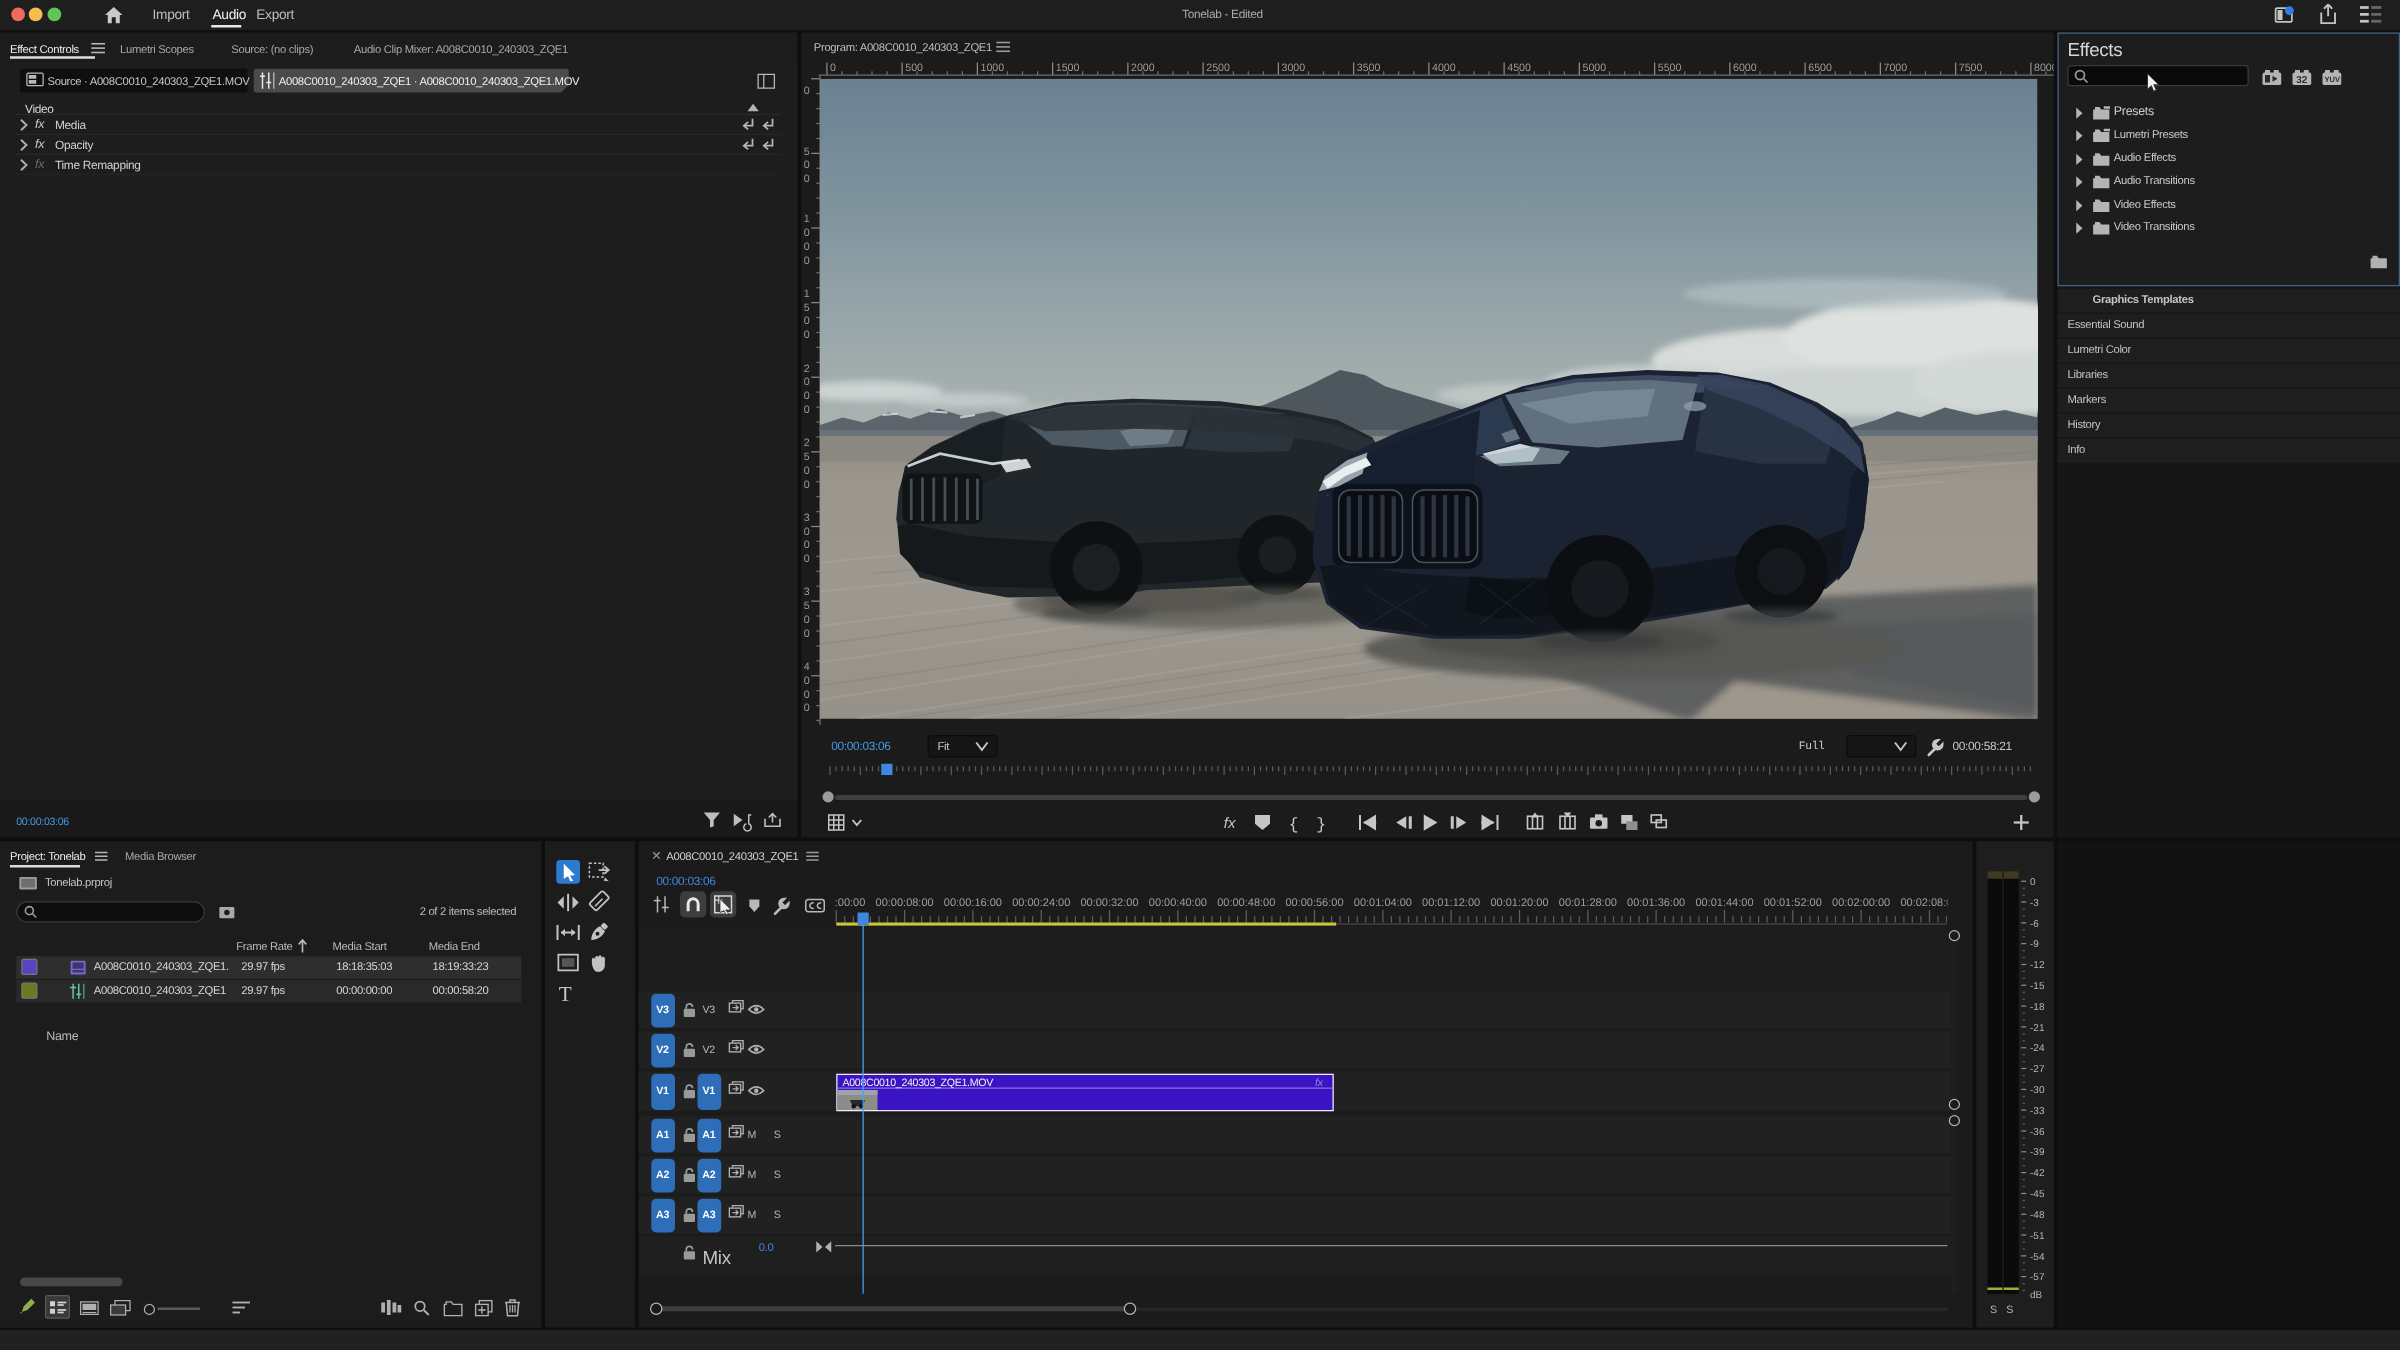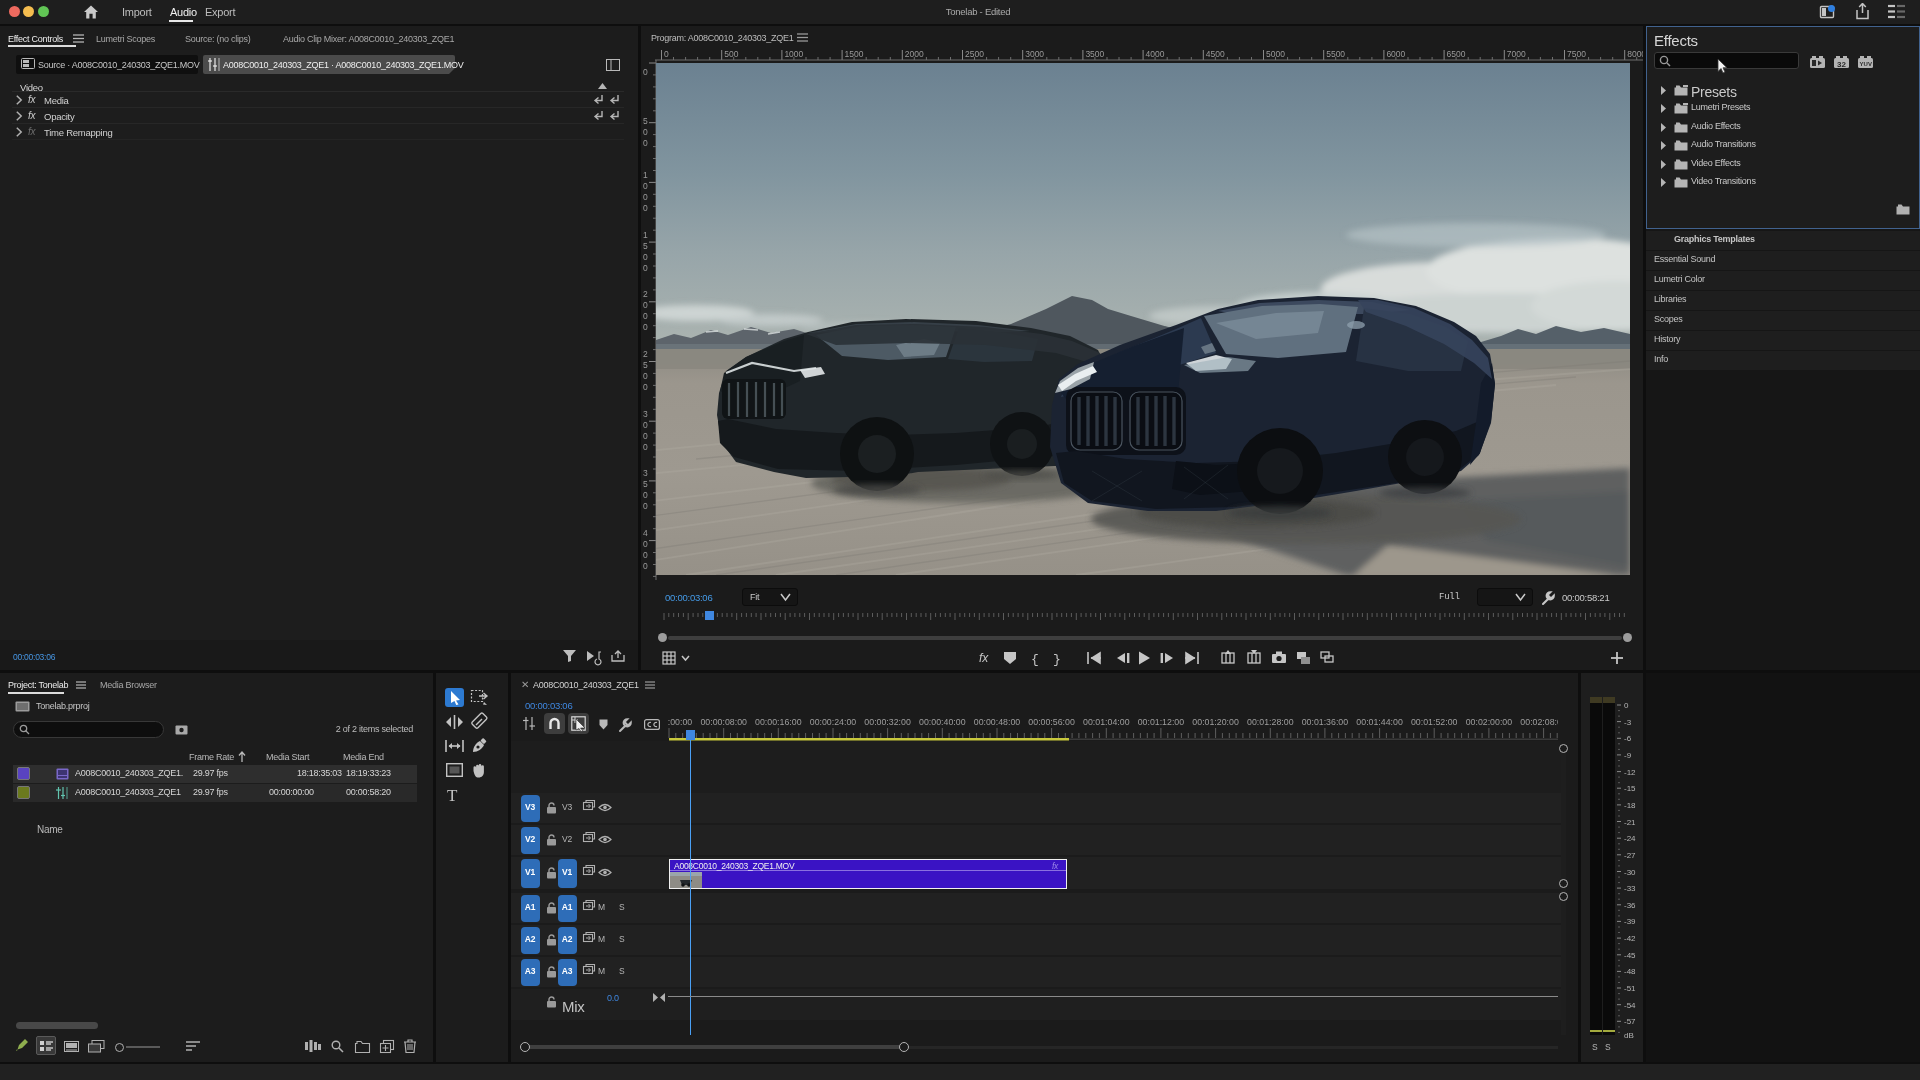--- a/index.html
+++ b/index.html
@@ -814,21 +814,21 @@
       <text x="1.6" y="9.8" font-size="6" font-weight="bold" fill="#2a2a2a" font-family="Liberation Sans">YUV</text>
     </svg>
 
   <svg style="left:1661px;top:86px;" width="5" height="9" viewBox="0 0 5 9">
       <path d="M0 0 L5 4.5 L0 9 Z" fill="#b5b5b5"></path>
     </svg>
 <svg style="left:1674px;top:85px;" width="14" height="11" viewBox="0 0 14 11">
       <path d="M0.5 2.5 L0.5 10.5 L13.5 10.5 L13.5 2.5 L7 2.5 L5.5 0.5 L2 0.5 L2 2.5 Z" fill="#b5b5b5"></path>
       <rect x="9" y="0" width="5" height="2" fill="#b5b5b5"></rect>
     </svg>
-<div class="txt" style="left:1691px;top:84px;font-size:14px;color:#cacaca;">Presets</div>
+<div class="txt" style="left:1691px;top:84px;font-size:10px;color:#cacaca;">Presets</div>
 <svg style="left:1661px;top:104px;" width="5" height="9" viewBox="0 0 5 9">
       <path d="M0 0 L5 4.5 L0 9 Z" fill="#b5b5b5"></path>
     </svg>
 <svg style="left:1674px;top:103px;" width="14" height="11" viewBox="0 0 14 11">
       <path d="M0.5 2.5 L0.5 10.5 L13.5 10.5 L13.5 2.5 L7 2.5 L5.5 0.5 L2 0.5 L2 2.5 Z" fill="#b5b5b5"></path>
       <rect x="9" y="0" width="5" height="2" fill="#b5b5b5"></rect>
     </svg>
 <div class="txt" style="left:1691px;top:102px;font-size:9px;color:#cacaca;">Lumetri Presets</div>
 <svg style="left:1661px;top:123px;" width="5" height="9" viewBox="0 0 5 9">
       <path d="M0 0 L5 4.5 L0 9 Z" fill="#b5b5b5"></path>
@@ -864,21 +864,21 @@
 
   <div class="abs" style="left:1646px;top:231px;width:274px;height:19px;background:#1e1e1e;"></div>
 <div class="txt" style="left:1674px;top:234px;font-size:9px;color:#c4c4c4;font-weight:bold;">Graphics Templates</div>
 <div class="abs" style="left:1646px;top:251px;width:274px;height:19px;background:#1e1e1e;"></div>
 <div class="txt" style="left:1654px;top:254px;font-size:9px;color:#c4c4c4;">Essential Sound</div>
 <div class="abs" style="left:1646px;top:271px;width:274px;height:19px;background:#1e1e1e;"></div>
 <div class="txt" style="left:1654px;top:274px;font-size:9px;color:#c4c4c4;">Lumetri Color</div>
 <div class="abs" style="left:1646px;top:291px;width:274px;height:19px;background:#1e1e1e;"></div>
 <div class="txt" style="left:1654px;top:294px;font-size:9px;color:#c4c4c4;">Libraries</div>
 <div class="abs" style="left:1646px;top:311px;width:274px;height:19px;background:#1e1e1e;"></div>
-<div class="txt" style="left:1654px;top:314px;font-size:9px;color:#c4c4c4;">Scopes</div>
+<div class="txt" style="left:1654px;top:314px;font-size:9px;color:#c4c4c4;">Markers</div>
 <div class="abs" style="left:1646px;top:331px;width:274px;height:19px;background:#1e1e1e;"></div>
 <div class="txt" style="left:1654px;top:334px;font-size:9px;color:#c4c4c4;">History</div>
 <div class="abs" style="left:1646px;top:351px;width:274px;height:19px;background:#1e1e1e;"></div>
 <div class="txt" style="left:1654px;top:354px;font-size:9px;color:#c4c4c4;">Info</div>
 
   <div class="panel" style="left:0;top:673px;width:433px;height:389px;background:#1c1c1c;" id="project"></div>
 
   <div class="txt" style="left:8px;top:680px;font-size:9px;color:#ececec;">Project: Tonelab</div>
   <div class="abs" style="left:8px;top:692px;width:56px;height:2px;background:#dcdcdc;"></div>
   <svg style="left:76px;top:681px;" width="10" height="8" viewBox="0 0 10 8">
@@ -917,21 +917,21 @@
 
   <div class="abs" style="left:13px;top:765px;width:404px;height:18px;background:#2e2e2e;"></div>
   <div class="abs" style="left:17px;top:767px;width:13px;height:13px;background:#5943c1;border:1px solid #777;border-radius:2px;"></div>
   <svg style="left:56px;top:768px;" width="13" height="12" viewBox="0 0 13 12">
       <rect x="0.5" y="0.5" width="12" height="11" rx="1" fill="#7a68c9"></rect>
       <rect x="2" y="2" width="9" height="5" fill="#3d3472"></rect>
       <rect x="2" y="8" width="9" height="2" fill="#3d3472"></rect>
     </svg>
   <div class="txt" style="left:75px;top:768px;font-size:9px;color:#d6d6d6;">A008C0010_240303_ZQE1.</div>
   <div class="txt" style="left:193px;top:768px;font-size:9px;color:#d6d6d6;">29.97 fps</div>
-  <div class="txt" style="left:269px;top:768px;font-size:9px;color:#d6d6d6;margin-left:28px;">18:18:35:03</div>
+  <div class="txt" style="left:269px;top:768px;font-size:9px;color:#d6d6d6;">18:18:35:03</div>
   <div class="txt" style="left:346px;top:768px;font-size:9px;color:#d6d6d6;">18:19:33:23</div>
 
   <div class="abs" style="left:13px;top:784px;width:404px;height:18px;background:#292929;"></div>
   <div class="abs" style="left:17px;top:786px;width:13px;height:13px;background:#6b7a1e;border:1px solid #777;border-radius:2px;"></div>
   <svg style="left:56px;top:787px;" width="13" height="12" viewBox="0 0 13 12">
       <g stroke="#62c5b0" stroke-width="1.2">
         <line x1="2.5" y1="0" x2="2.5" y2="12"></line>
         <line x1="7" y1="0" x2="7" y2="12"></line>
         <line x1="11" y1="0" x2="11" y2="12" stroke-opacity="0.65"></line>
         <line x1="0" y1="3" x2="5" y2="3"></line>

